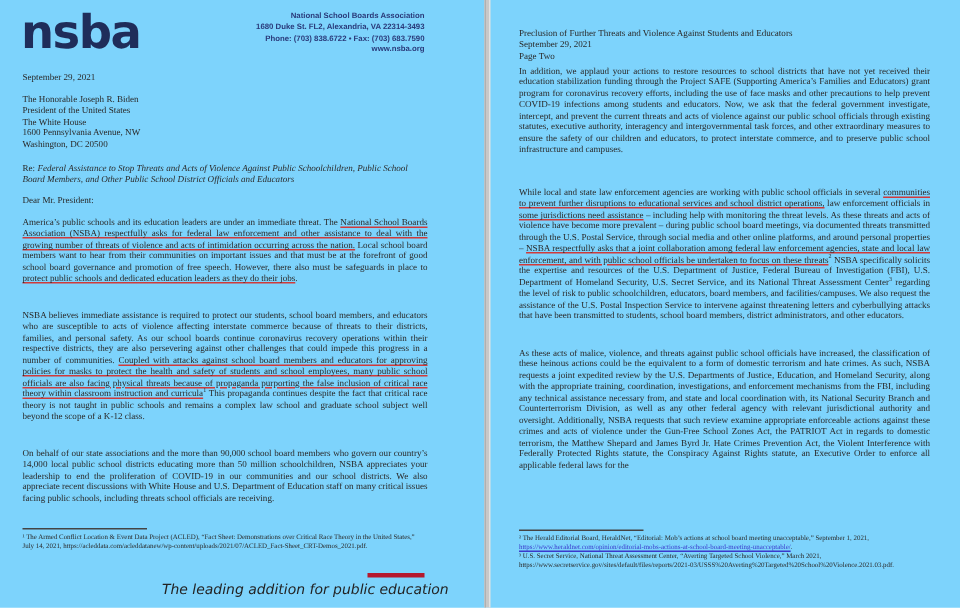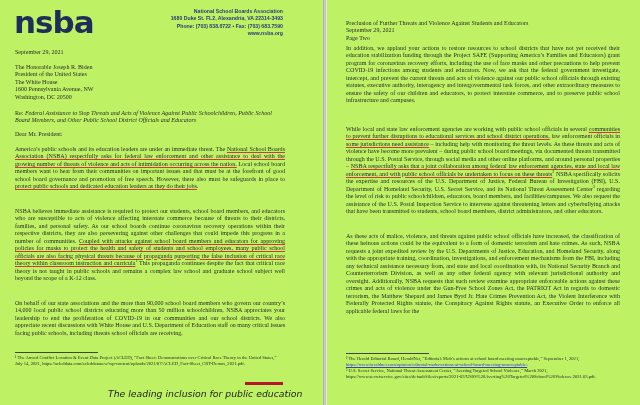--- a/index.html
+++ b/index.html
@@ -2,21 +2,21 @@
 <html><head>
 <meta charset="utf-8">
 <style>
   html, body { margin: 0; padding: 0; }
   body {
     width: 640px; height: 405px; overflow: hidden; background: #ffffff;
     position: relative;
     font-family: "Liberation Serif", "DejaVu Serif", serif;
     color: #2a2a2a;
   }
-  .page { position: absolute; top: 0; height: 405px; background: #bef264; overflow: hidden; }
+  .page { position: absolute; top: 0; height: 405px; background: #7dd3fc; overflow: hidden; }
   .page-left { left: 0; width: 323px; }
   .page-right { left: 327px; width: 313px; }
   .divider { position: absolute; left: 323px; top: 0; width: 4px; height: 405px; background: #c8c8c8; border-left: 1px solid #b0b0b0; border-right: 1px solid #e2e2e2; box-sizing: border-box; }
 
   .logo { position: absolute; left: 14px; top: 6px; font-family: "DejaVu Sans", sans-serif; font-weight: bold; font-size: 31px; letter-spacing: -1px; color: #1f2d5a; line-height: 32px; }
   .letterhead { position: absolute; right: 40px; top: 8px; text-align: right; font-family: "Liberation Sans", sans-serif; font-size: 5.2px; line-height: 7.4px; color: #2a3a7a; font-weight: bold; }
 
   .text { font-size: 6.05px; line-height: 7.45px; text-align: justify; }
   .blk { position: absolute; }
   .u { text-decoration: underline; text-decoration-color: #d03a3a; text-decoration-thickness: 0.6px; }
@@ -66,21 +66,21 @@
   <div class="blk text" style="left:15px; top:208px; width:270px;">
     <span>NSBA believes immediate assistance is required to protect our students, school board members, and educators who are susceptible to acts of violence affecting interstate commerce because of threats to their districts, families, and personal safety. As our school boards continue coronavirus recovery operations within their respective districts, they are also persevering against other challenges that could impede this progress in a number of communities. </span><span class="u">Coupled with attacks against school board members and educators for approving policies for masks to protect the health and safety of students and school employees, many public school officials are also facing physical threats because of propaganda purporting the false inclusion of critical race theory within classroom instruction and curricula</span><sup>1</sup><span> This propaganda continues despite the fact that critical race theory is not taught in public schools and remains a complex law school and graduate school subject well beyond the scope of a K-12 class.</span>
   </div>
 
   <div class="blk text" style="left:15px; top:300px; width:270px;">On behalf of our state associations and the more than 90,000 school board members who govern our country’s 14,000 local public school districts educating more than 50 million schoolchildren, NSBA appreciates your leadership to end the proliferation of COVID-19 in our communities and our school districts. We also appreciate recent discussions with White House and U.S. Department of Education staff on many critical issues facing public schools, including threats school officials are receiving.</div>
 
   <div class="fn-rule" style="left:15px; top:352px;"></div>
   <div class="blk fn" style="left:15px; top:355px; width:268px;">¹ The Armed Conflict Location &amp; Event Data Project (ACLED), “Fact Sheet: Demonstrations over Critical Race Theory in the United States,” July 14, 2021, https://acleddata.com/acleddatanew/wp-content/uploads/2021/07/ACLED_Fact-Sheet_CRT-Demos_2021.pdf.</div>
 
   <div class="tagline-bar"></div>
-  <div class="tagline">The leading inclusion for public education</div>
+  <div class="tagline">The leading addition for public education</div>
 </div>
 
 <div class="divider"></div>
 
 <div class="page page-right">
   <div class="blk text" style="left:19px; top:20px; width:280px; text-align:left;">
     <div>Preclusion of Further Threats and Violence Against Students and Educators</div>
     <div>September 29, 2021</div>
     <div>Page Two</div>
   </div>

